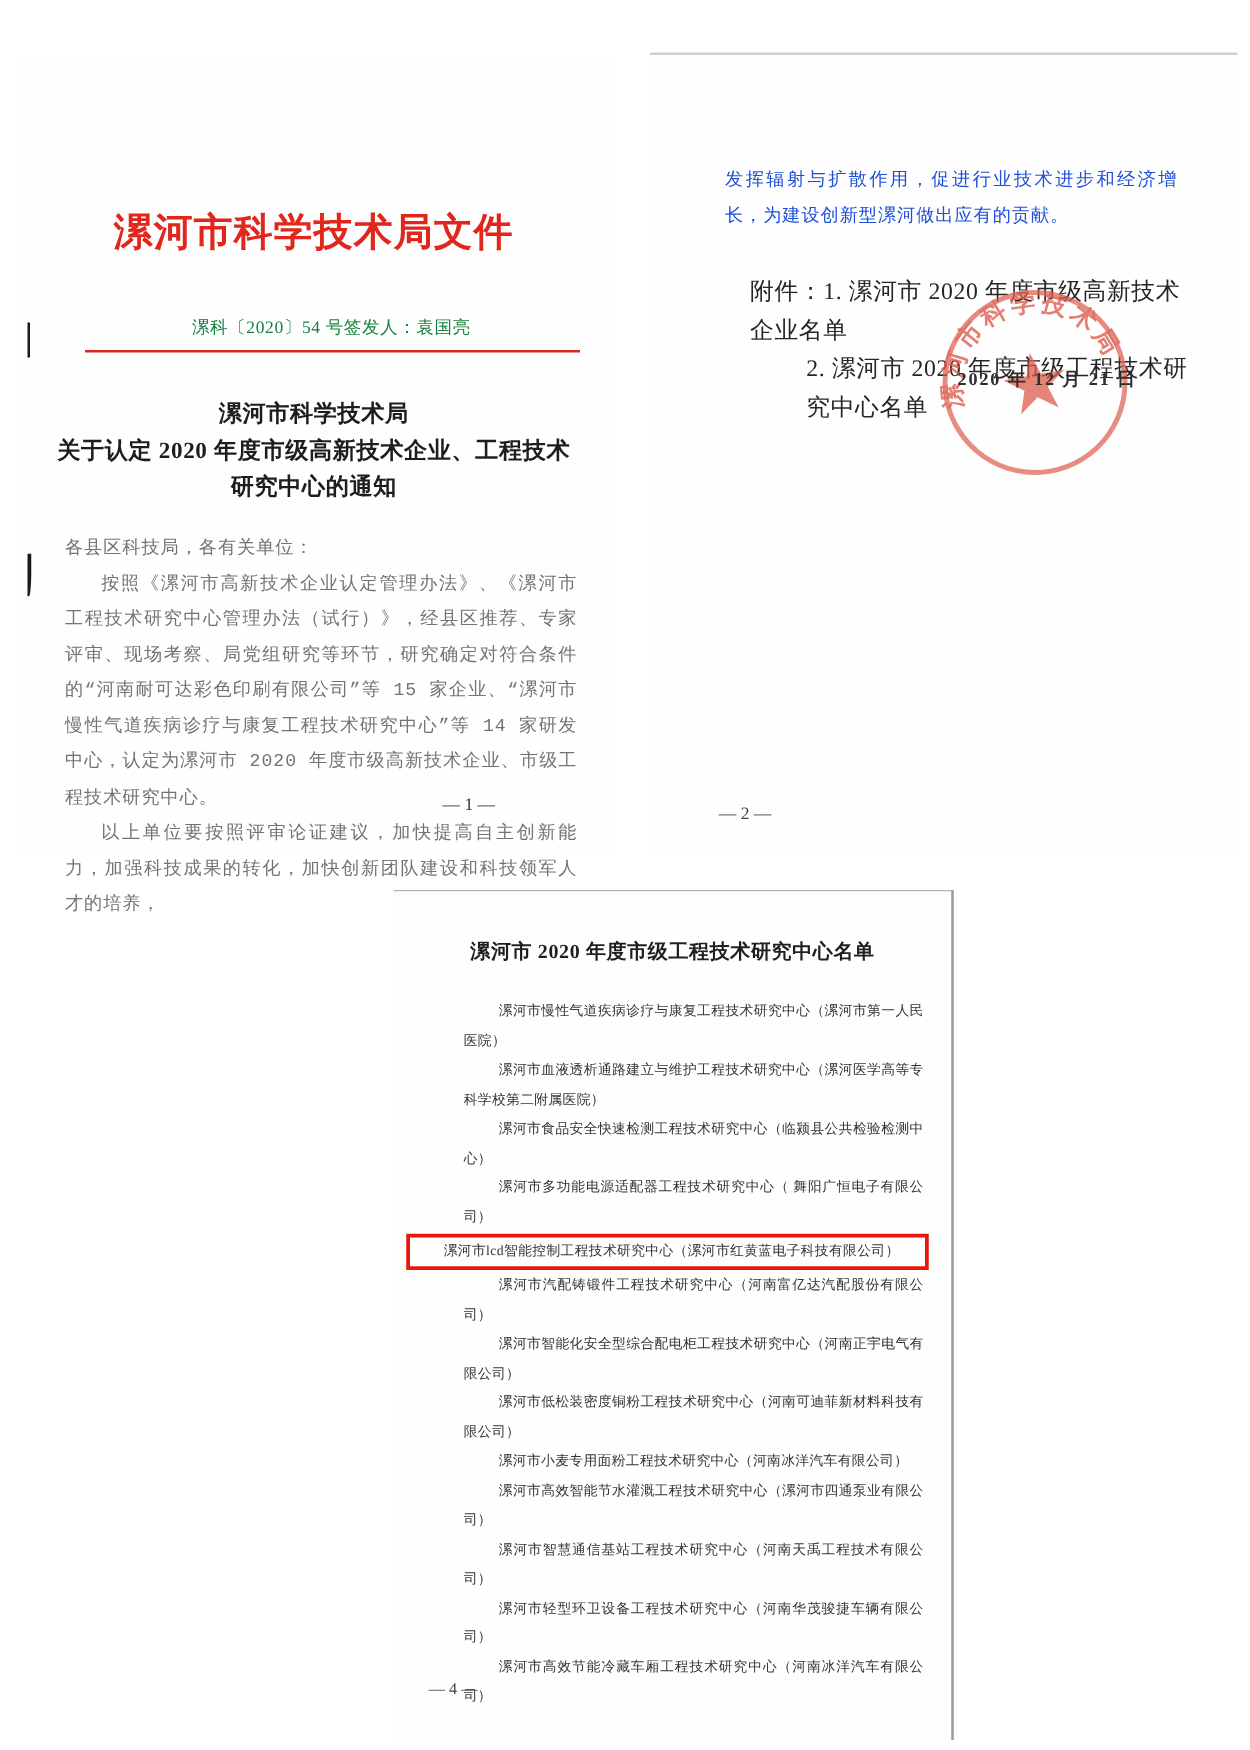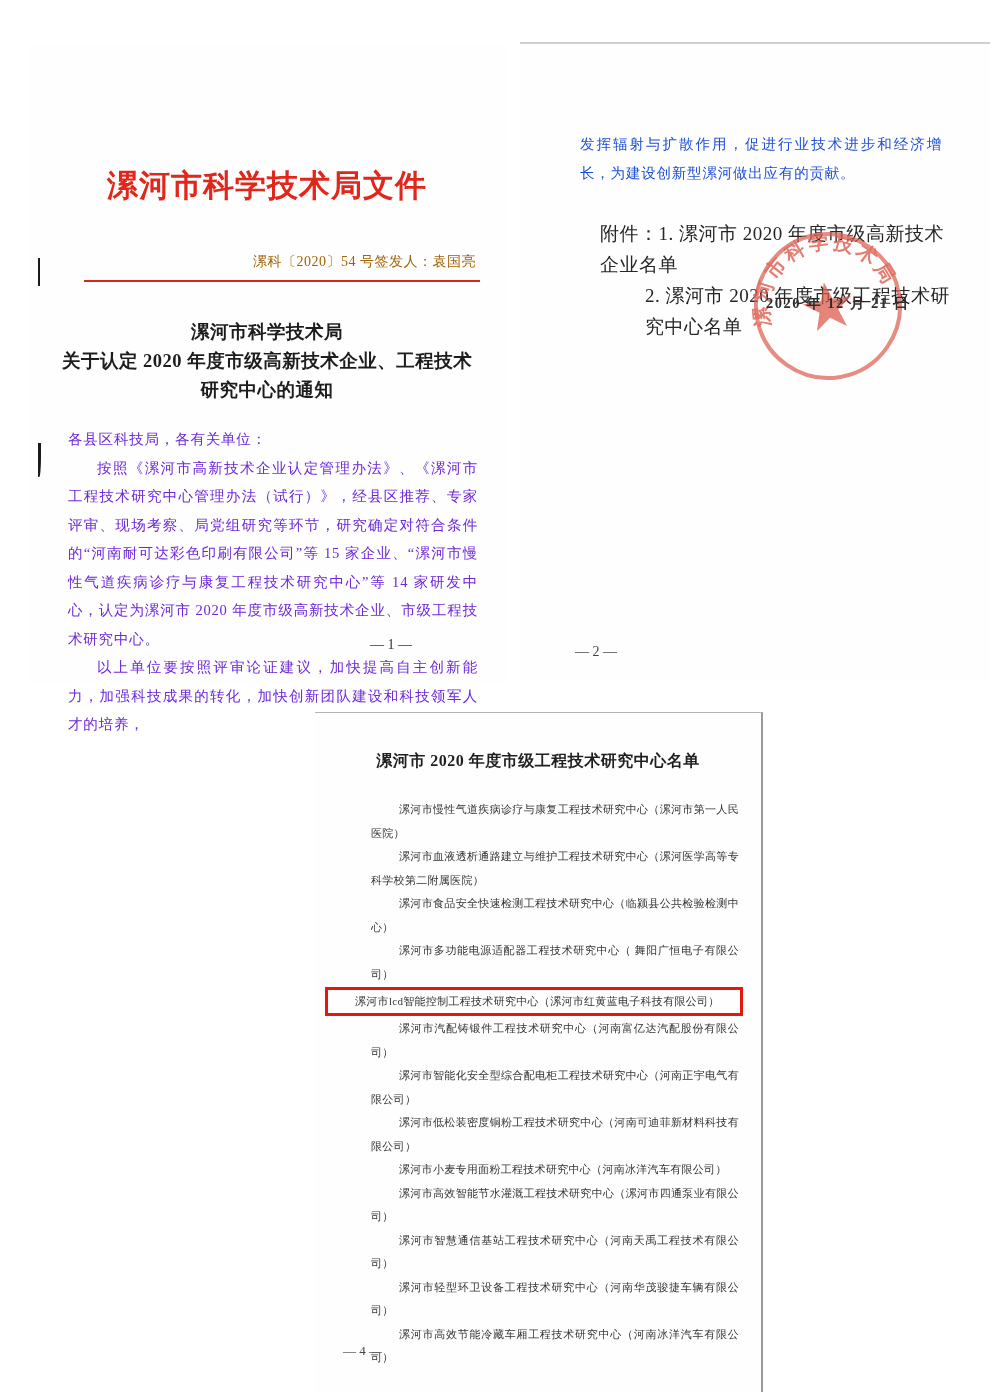--- a/index.html
+++ b/index.html
@@ -5,38 +5,38 @@
   * { margin:0; padding:0; box-sizing:border-box; }
   html,body { background:#ffffff; }
   body {
     width:1000px; height:1400px; position:relative; overflow:hidden;
     font-family:"Liberation Serif","DejaVu Serif",serif;
     color:#2b2b2b;
   }
   .page { position:absolute; background:#fefefe; }
 
   
-  #page1 { left:28px; top:45px; width:478px; height:638px; }
+  #page1 { left:12px; top:45px; width:478px; height:638px; }
   .p1-header {
     margin-top:120px; text-align:center;
     font-size:31px; font-weight:bold; letter-spacing:1px;
     color:#e1261c;
   }
   .p1-docline {
-    margin:46px 30px 0 58px; display:flex; justify-content:flex-end;
-    font-size:14px; color:#a16207; letter-spacing:0.5px;
+    margin:46px 30px 0 58px; display:flex; justify-content:center;
+    font-size:14px; color:#15803d; letter-spacing:0.5px;
   }
   .p1-redline { margin:9px 26px 0 56px; height:2px; background:#d3281e; }
   .p1-title {
     margin-top:36px; text-align:center; font-weight:bold;
     font-size:18.5px; line-height:29px; color:#1d1d1d; letter-spacing:0.5px;
   }
   .p1-body {
     margin:20px 28px 0 40px; font-size:14.5px; line-height:28.5px;
-    text-align:justify; letter-spacing:0.8px; color:#6d28d9;
+    text-align:justify; letter-spacing:0.8px; color:#737373;font-family:Liberation Mono, monospace;
   }
   .p1-body .indent { text-indent:2em; }
   .p1-pagenum { position:absolute; right:94px; bottom:30px; font-size:14px; color:#333; }
   .binding-mark { position:absolute; background:#1a1a1a; }
   #bm1 { left:10px; top:213px; width:2px; height:28px; }
   #bm2 { left:10px; top:398px; width:3px; height:34px; border-radius:0 0 60% 0; }
 
   
   #page2 { left:520px; top:42px; width:470px; height:640px;
            border-top:2px solid #cfcfcf; }

